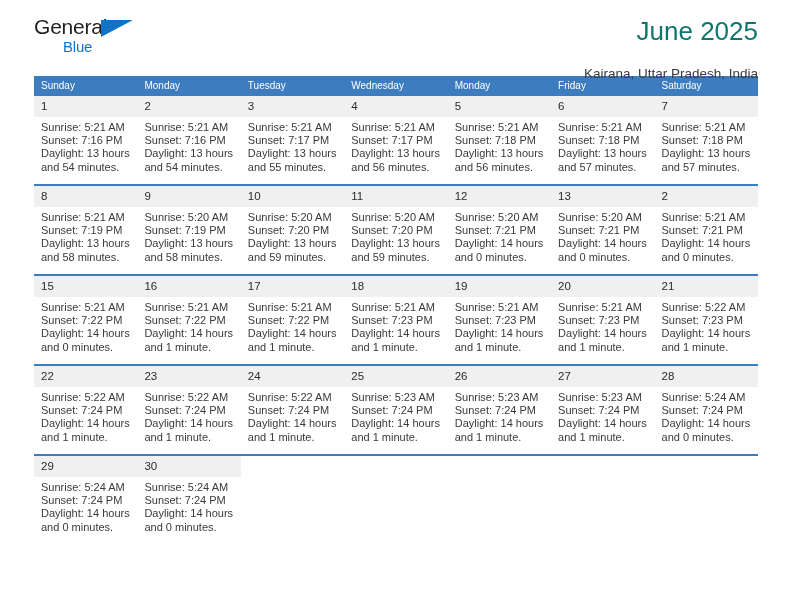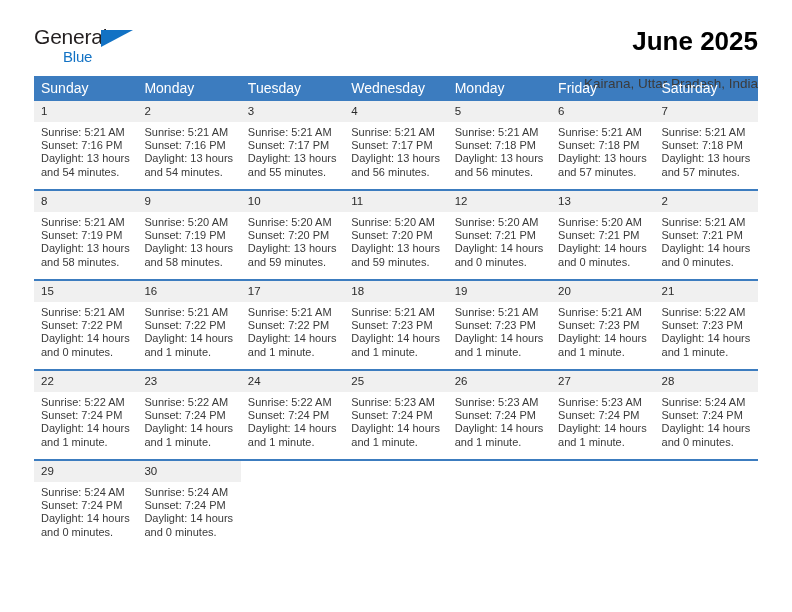--- a/index.html
+++ b/index.html
@@ -20,21 +20,21 @@
     box-sizing: border-box;
     padding: 0 34px;
   }
 
   
   .top {
     display: flex;
     align-items: flex-start;
     justify-content: space-between;
     height: 70px;
-    padding-top: 26px;
+    padding-top: 16px;
     box-sizing: border-box;
   }
   .logo {
     position: relative;
     width: 120px;
     height: 46px;
     flex: 0 0 auto;
   }
   .logo-general {
     position: absolute;
@@ -63,23 +63,23 @@
     border-left: 32px solid #1272c4;
     border-bottom: 17px solid transparent;
   }
   .titles {
     text-align: right;
     flex: 0 0 auto;
     padding-top: 0px;
   }
   .cal-title {
     font-size: 26px;
-    color: #000000;
+    color: #0f766e;
     line-height: 30px;
-    font-weight: bold;
+    font-weight: normal;
     margin: 0;
     white-space: nowrap;
   }
   .cal-sub {
     font-size: 13.5px;
     color: #3b3b3b;
     line-height: 18px;
     margin-top: 19px;
     white-space: nowrap;
   }
@@ -87,21 +87,21 @@
   
   .calendar {
     width: 724px;
     border-collapse: collapse;
     table-layout: fixed;
     margin-top: 6px;
   }
   .calendar th {
     background: #3c7cbf;
     color: #ffffff;
-    font-size: 14px;
+    font-size: 10px;
     font-weight: normal;
     text-align: left;
     padding: 4px 0 5px 7px;
     border: none;
     height: 19px;
     box-sizing: border-box;
   }
   .calendar td {
     vertical-align: top;
     padding: 0;

